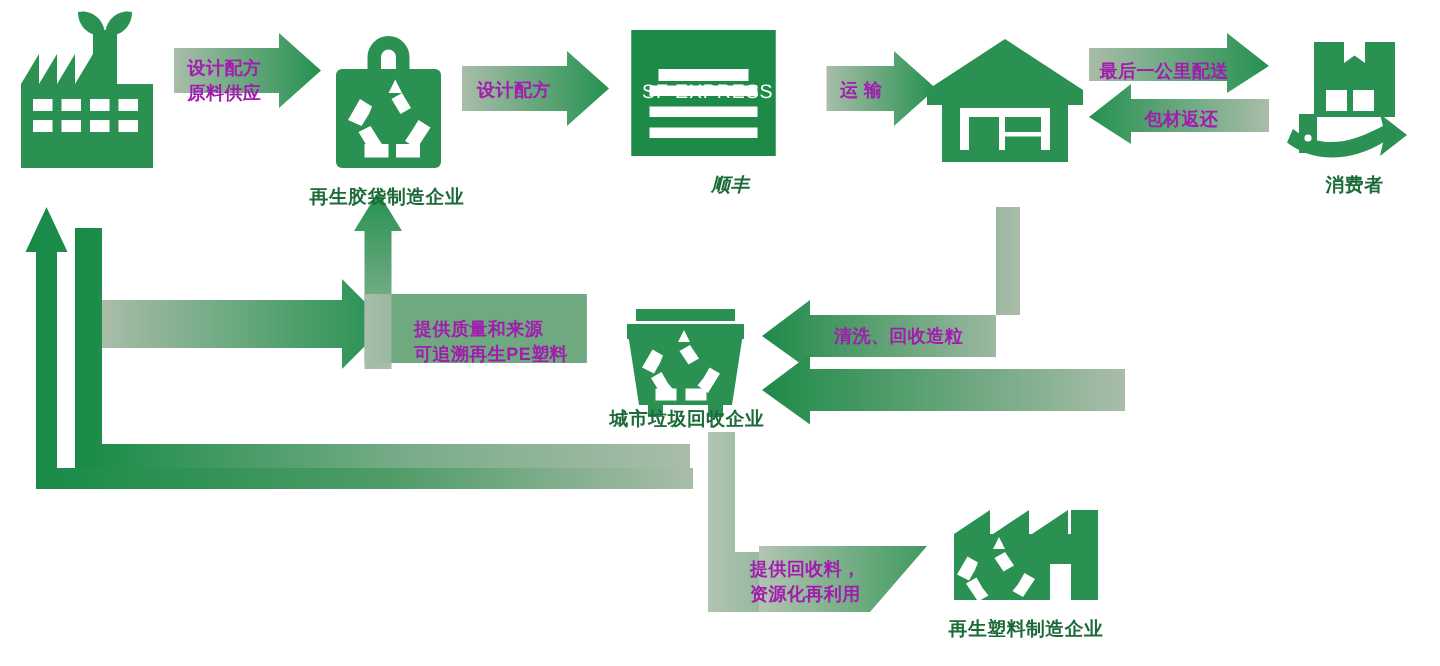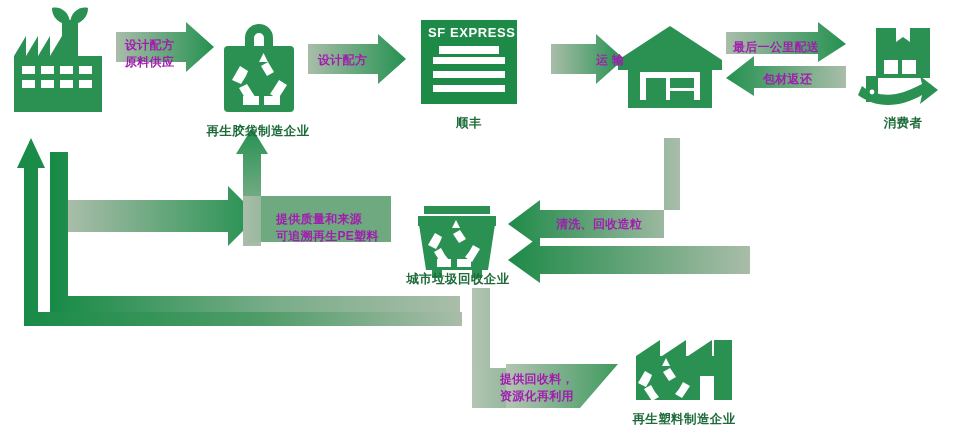--- a/index.html
+++ b/index.html
@@ -23,23 +23,24 @@
     font-weight:700;
     letter-spacing:.3px;
     white-space:nowrap;
     line-height:1.42;
     pointer-events:none;
   }
   .sf-text{
     position:absolute;
     color:#ffffff;
     font-size:13px;
-    font-weight:700;
+    font-weight:400;
     letter-spacing:.6px;
     white-space:nowrap;
+    margin-top:28px;
   }
 </style>
 </head>
 <body>
 
 <div id="stage">
 
   <svg width="960" height="444" viewBox="0 0 960 444">
     <defs>
       <linearGradient id="gradR" x1="0" y1="0" x2="1" y2="0">
@@ -234,37 +235,37 @@
         <path d="M655 392 l-4 -7 l-7 4 l8 12 l7 -4 z"></path>
         <path d="M650 380 l-4 7 l-8 -4 l7 -12 l7 4 z"></path>
         <path d="M679 389 l4 -7 l7 4 l-8 12 l-7 -4 z"></path>
         <path d="M700 376 h14 v24 h-14 z"></path>
       </g>
     </g>
 
   </svg>
 
   <div class="node-label" style="left:200px; top:124px; width:116px;text-align:center;">再生胶袋制造企业</div>
-  <div class="node-label" style="left:437px; top:116px; width:64px;">顺丰</div>
+  <div class="node-label" style="left:455px; top:116px; width:64px;font-style:italic;">顺丰</div>
   <div class="node-label" style="left:865px; top:116px; width:76px;">消费者</div>
   <div class="node-label" style="left:626px; top:412px; width:116px;">再生塑料制造企业</div>
   <div class="node-label" style="left:400px; top:272px; width:116px;">城市垃圾回收企业</div>
 
   <div class="sf-text" style="left:428px; top:25px; width:82px; text-align:center;">SF EXPRESS</div>
 
   <div class="arrow-label" style="left:125px; top:37px;">
     <div>设计配方</div>
     <div>原料供应</div>
   </div>
 
   <div class="arrow-label" style="left:318px; top:52px;">
     <div>设计配方</div>
   </div>
 
-  <div class="arrow-label" style="left:560px; top:52px;margin-left:36px;">
+  <div class="arrow-label" style="left:560px; top:52px;">
     <div>运 输</div>
   </div>
 
   <div class="arrow-label" style="left:733px; top:39px;">
     <div>最后一公里配送</div>
   </div>
 
   <div class="arrow-label" style="left:763px; top:71px;">
     <div>包材返还</div>
   </div>

